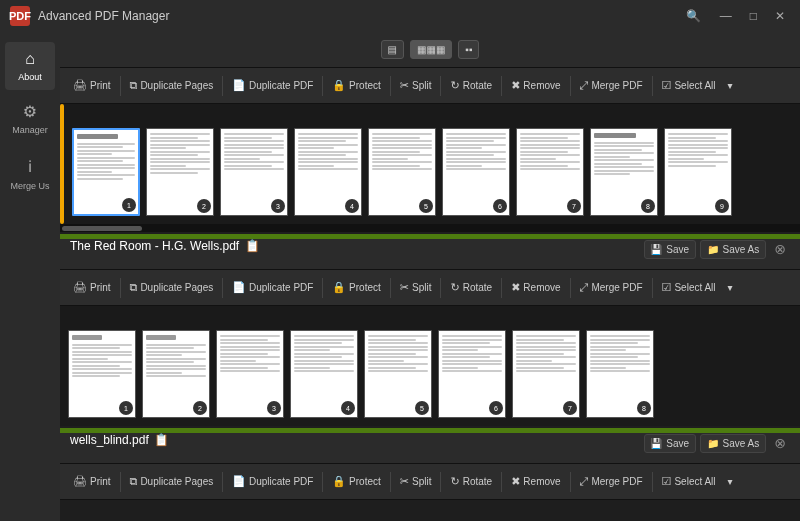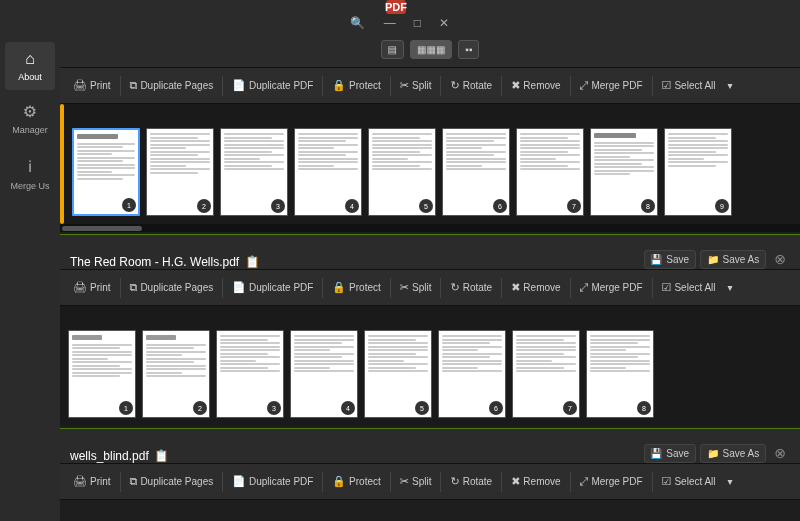--- a/index.html
+++ b/index.html
@@ -6,21 +6,20 @@
     body { width: 800px; height: 521px; overflow: hidden; font-family: 'Segoe UI', Arial, sans-serif; background: #1e1e1e; display: flex; flex-direction: column; }
 
     
     .titlebar {
       background: #2b2b2b;
       height: 32px;
       display: flex;
       align-items: center;
       padding: 0 10px;
       flex-shrink: 0;
-      flex-direction: column;
     }
     .titlebar-icon {
       width: 20px; height: 20px; background: #c0392b; border-radius: 3px;
       display: flex; align-items: center; justify-content: center;
       color: white; font-size: 11px; font-weight: bold; margin-right: 8px;
     }
     .titlebar-title {
       color: #ccc; font-size: 12px; flex: 1;
     }
     .titlebar-controls {
@@ -216,23 +215,23 @@
       display: flex;
       align-items: center;
       justify-content: center;
     }
 
     
     .section-header {
       background: #2b2b2b;
       height: 36px;
       display: flex;
-      align-items: flex-end;
+      align-items: flex-start;
       padding: 0 10px;
-      border-top: 1px solid #4d7c0f;
+      border-top: 5px solid #4d7c0f;
       border-bottom: 1px solid #111;
     }
     .section-title {
       color: white;
       font-size: 12px;
       font-weight: 500;
       flex: 1;
       display: flex;
       align-items: center;
       gap: 6px;
@@ -276,20 +275,21 @@
       border-radius: 3px;
     }
   </style>
 </head>
 <body>
 
 <div class="titlebar">
   <div class="titlebar-icon">
     <span>PDF</span>
   </div>
+  <span class="titlebar-title">Advanced PDF Manager</span>
   <div class="titlebar-controls">
     <span class="titlebar-btn">🔍</span>
     <span class="titlebar-btn">—</span>
     <span class="titlebar-btn">□</span>
     <span class="titlebar-btn">✕</span>
   </div>
 </div>
 
 <div class="main-layout">
 

